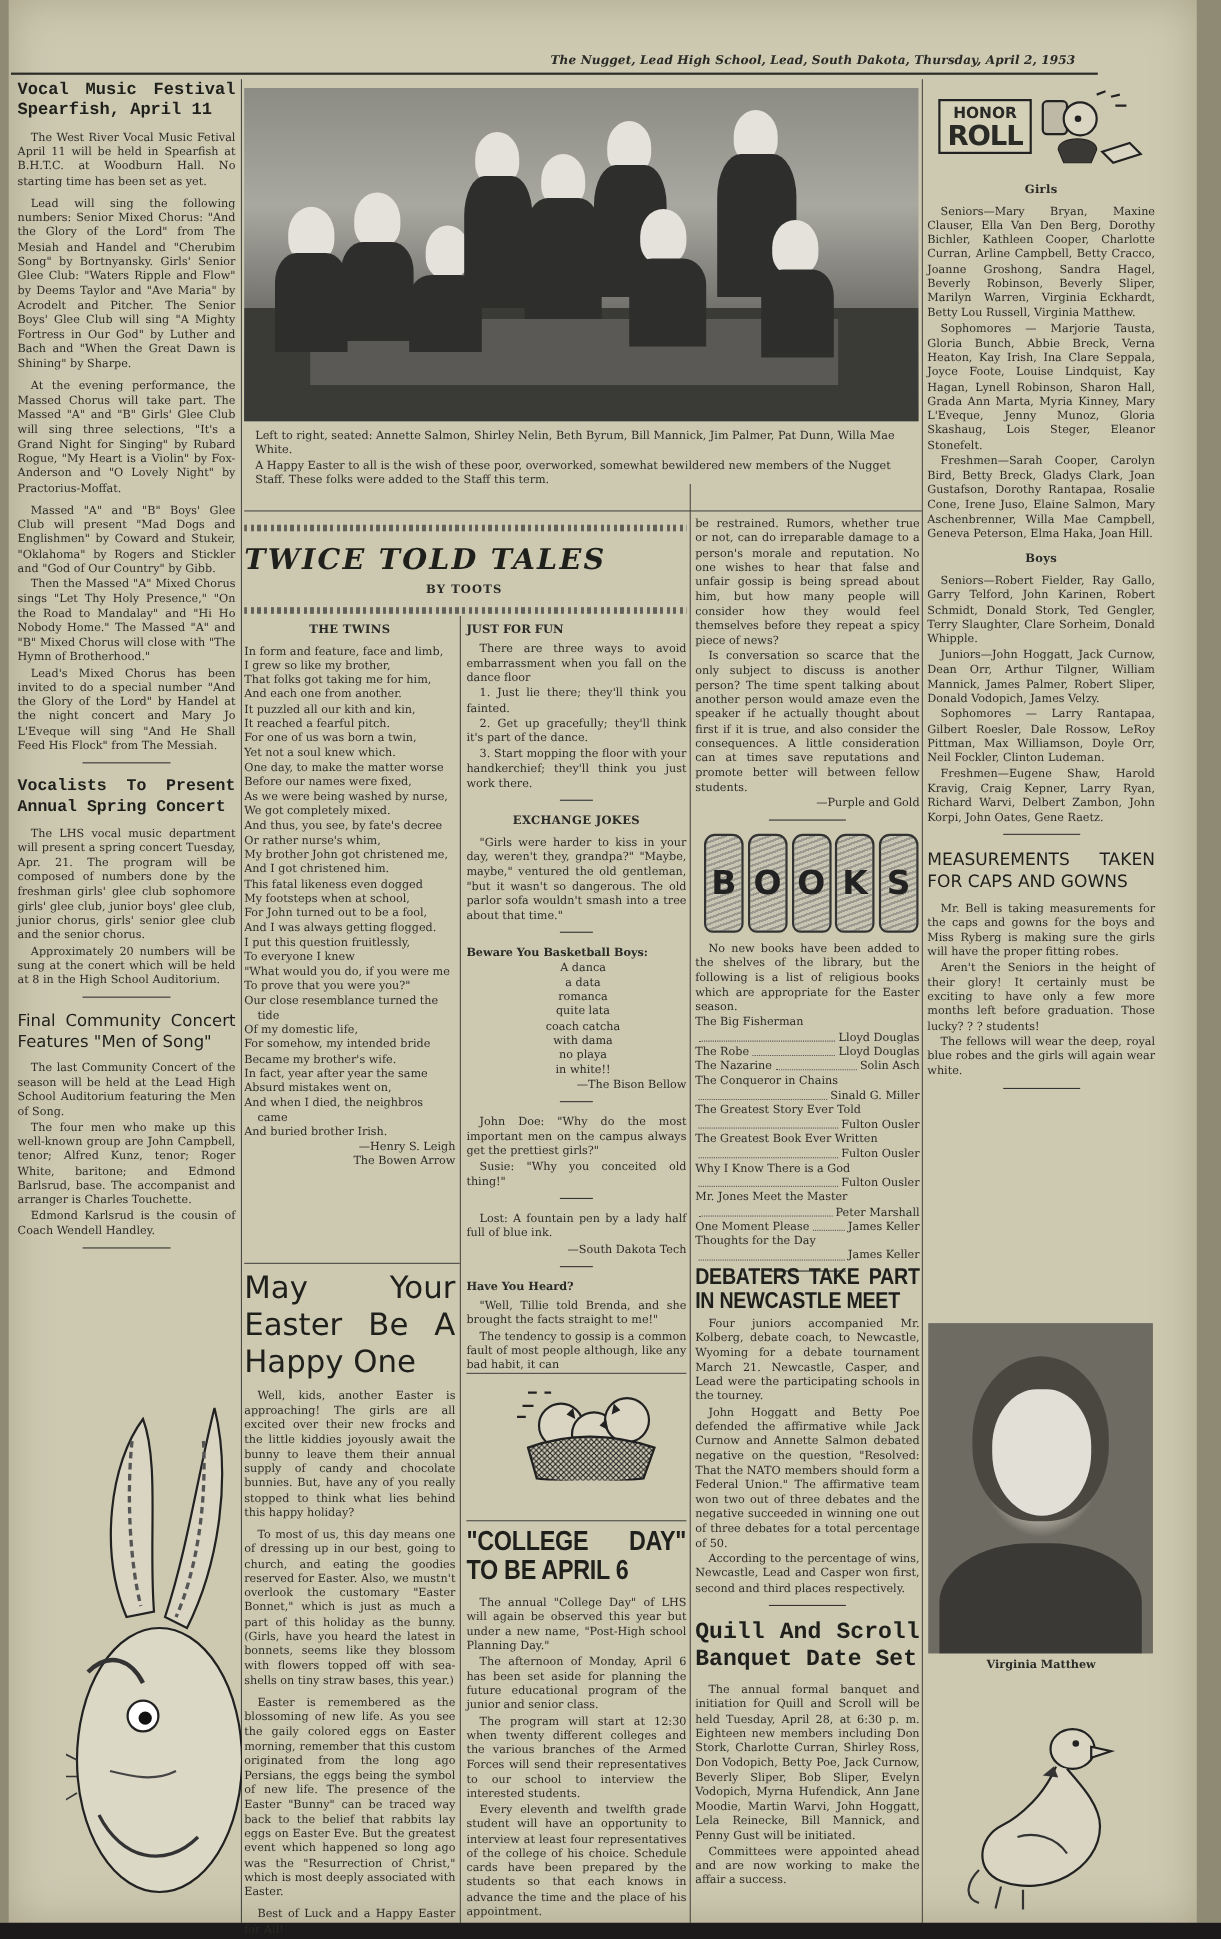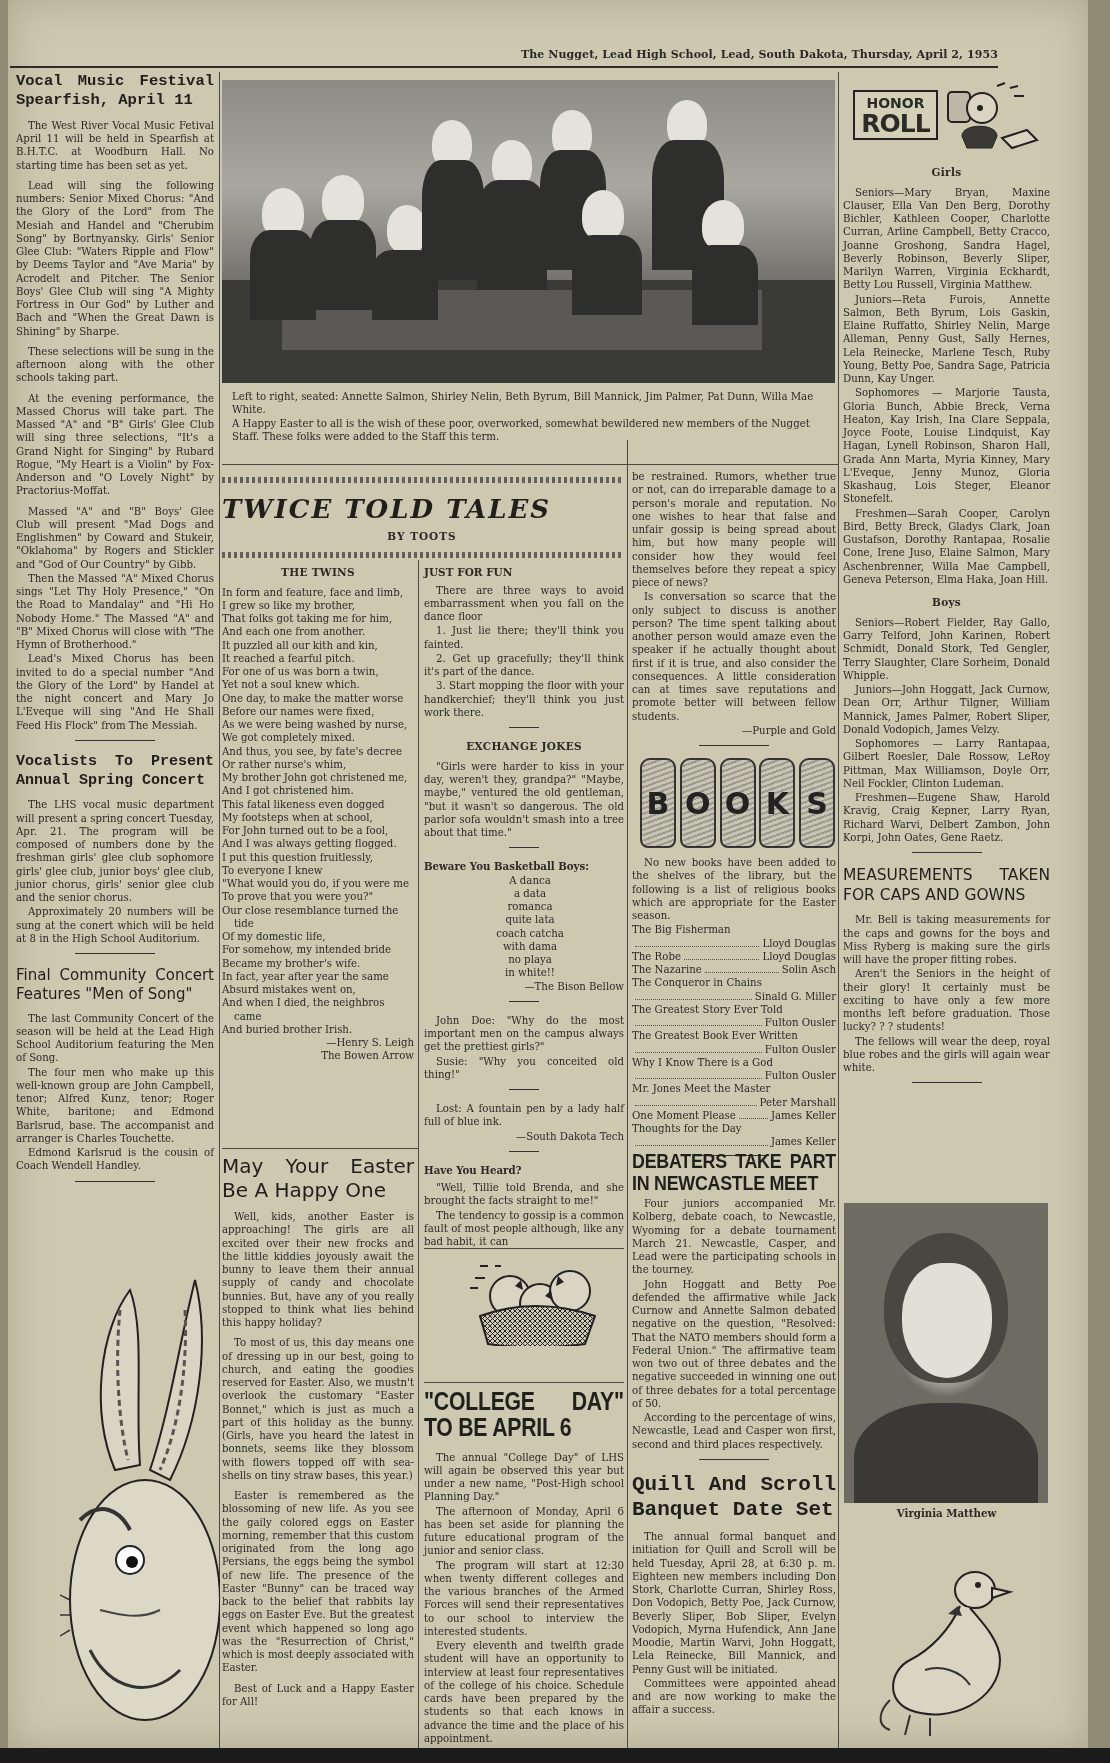--- a/index.html
+++ b/index.html
@@ -1,21 +1,21 @@
 <!DOCTYPE html>
 <html><head>
 <meta charset="utf-8">
 <style>
   * { box-sizing: border-box; margin: 0; padding: 0; }
   html, body { width: 1110px; height: 1763px; overflow: hidden; }
   body { background: #8f8a73; font-family: "DejaVu Serif", serif; color: #2a2a26; position: relative; }
   .paper { position: absolute; left: 8px; top: 0; width: 1080px; height: 1748px; background: #cdc9b1; box-shadow: inset 0 0 40px rgba(110,100,70,.35); }
   .bottom-dark { position: absolute; left: 0; top: 1748px; width: 1110px; height: 15px; background: #1c1a1a; }
   .header-line { position: absolute; left: 10px; top: 66px; width: 988px; height: 2px; background: #2b2b28; }
-  .masthead { position: absolute; left: 480px; top: 48px; width: 518px; text-align: right; font-size: 11px; font-weight: bold; letter-spacing: .1px; }
+  .masthead { position: absolute; left: 480px; top: 48px; width: 518px; text-align: center; font-size: 11px; font-weight: bold; letter-spacing: .1px; font-style: italic; }
   .col { position: absolute; font-size: 10.2px; line-height: 1.3; text-align: justify; }
   .col p { text-indent: 12px; margin-bottom: 7px; }
   .col p.tight { margin-bottom: 1px; }
   .hed-sans { font-family: Liberation Mono, monospace; font-weight: bold; line-height: 1.25; margin-bottom: 8px; color: #1f1f1c; }
   .hed-light { font-family: "DejaVu Sans", sans-serif; font-weight: normal; line-height: 1.25; margin-bottom: 8px; color: #1f1f1c; }
   .hed-cond { font-family: "Liberation Sans", sans-serif; font-weight: bold; line-height: 1.05; transform: scaleX(.85); transform-origin: left; letter-spacing: -.3px; color: #1f1f1c; }
   .sep { width: 80px; height: 1px; background: #333; margin: 8px auto 12px; }
   .vrule { position: absolute; width: 1px; background: #4a4a44; }
   .hrule { position: absolute; height: 1px; background: #4a4a44; }
   .photo { position: absolute; background: linear-gradient(180deg,#8c8b84 0%,#a9a8a0 35%,#6c6b66 70%,#3f3f3c 100%); overflow: hidden; }
@@ -54,21 +54,20 @@
 <div class="vrule" style="left:219px;top:72px;height:1676px;"></div>
 <div class="vrule" style="left:418px;top:560px;height:1188px;"></div>
 <div class="vrule" style="left:627px;top:440px;height:1308px;"></div>
 <div class="vrule" style="left:838px;top:72px;height:1676px;"></div>
 
 <div class="col" style="left:16px;top:72px;width:198px;">
   <div>
     <div class="hed-sans" style="font-size:15.5px;">Vocal Music Festival Spearfish, April 11</div>
     <p>The West River Vocal Music Fetival April 11 will be held in Spearfish at B.H.T.C. at Woodburn Hall. No starting time has been set as yet.</p>
     <p>Lead will sing the following numbers: Senior Mixed Chorus: "And the Glory of the Lord" from The Mesiah and Handel and "Cherubim Song" by Bortnyansky. Girls' Senior Glee Club: "Waters Ripple and Flow" by Deems Taylor and "Ave Maria" by Acrodelt and Pitcher. The Senior Boys' Glee Club will sing "A Mighty Fortress in Our God" by Luther and Bach and "When the Great Dawn is Shining" by Sharpe.</p>
-    <p>These selections will be sung in the afternoon along with the other schools taking part.</p>
     <p>At the evening performance, the Massed Chorus will take part. The Massed "A" and "B" Girls' Glee Club will sing three selections, "It's a Grand Night for Singing" by Rubard Rogue, "My Heart is a Violin" by Fox-Anderson and "O Lovely Night" by Practorius-Moffat.</p>
     <p class="tight">Massed "A" and "B" Boys' Glee Club will present "Mad Dogs and Englishmen" by Coward and Stukeir, "Oklahoma" by Rogers and Stickler and "God of Our Country" by Gibb.</p>
     <p class="tight">Then the Massed "A" Mixed Chorus sings "Let Thy Holy Presence," "On the Road to Mandalay" and "Hi Ho Nobody Home." The Massed "A" and "B" Mixed Chorus will close with "The Hymn of Brotherhood."</p>
     <p>Lead's Mixed Chorus has been invited to do a special number "And the Glory of the Lord" by Handel at the night concert and Mary Jo L'Eveque will sing "And He Shall Feed His Flock" from The Messiah.</p>
   </div>
   <div class="sep"></div>
   <div>
     <div class="hed-sans" style="font-size:15px;">Vocalists To Present Annual Spring Concert</div>
     <p class="tight">The LHS vocal music department will present a spring concert Tuesday, Apr. 21. The program will be composed of numbers done by the freshman girls' glee club sophomore girls' glee club, junior boys' glee club, junior chorus, girls' senior glee club and the senior chorus.</p>
     <p>Approximately 20 numbers will be sung at the conert which will be held at 8 in the High School Auditorium.</p>
@@ -224,21 +223,21 @@
 <div class="col" style="left:424px;top:1388px;width:200px;">
   <div class="hed-cond" style="font-size:25px;width:235px;margin-bottom:10px;">"COLLEGE DAY" TO BE APRIL 6</div>
   <p class="tight">The annual "College Day" of LHS will again be observed this year but under a new name, "Post-High school Planning Day."</p>
   <p class="tight">The afternoon of Monday, April 6 has been set aside for planning the future educational program of the junior and senior class.</p>
   <p class="tight">The program will start at 12:30 when twenty different colleges and the various branches of the Armed Forces will send their representatives to our school to interview the interested students.</p>
   <p class="tight">Every eleventh and twelfth grade student will have an opportunity to interview at least four representatives of the college of his choice. Schedule cards have been prepared by the students so that each knows in advance the time and the place of his appointment.</p>
 </div>
 
 <div class="hrule" style="left:222px;top:1148px;width:196px;"></div>
 <div class="col" style="left:222px;top:1154px;width:192px;">
-  <div class="hed-light" style="font-size:20px;line-height:1.2;">May Your Easter Be A Happy One</div>
+  <div class="hed-light" style="font-size:28px;line-height:1.2;">May Your Easter Be A Happy One</div>
   <p>Well, kids, another Easter is approaching! The girls are all excited over their new frocks and the little kiddies joyously await the bunny to leave them their annual supply of candy and chocolate bunnies. But, have any of you really stopped to think what lies behind this happy holiday?</p>
   <p>To most of us, this day means one of dressing up in our best, going to church, and eating the goodies reserved for Easter. Also, we mustn't overlook the customary "Easter Bonnet," which is just as much a part of this holiday as the bunny. (Girls, have you heard the latest in bonnets, seems like they blossom with flowers topped off with sea-shells on tiny straw bases, this year.)</p>
   <p>Easter is remembered as the blossoming of new life. As you see the gaily colored eggs on Easter morning, remember that this custom originated from the long ago Persians, the eggs being the symbol of new life. The presence of the Easter "Bunny" can be traced way back to the belief that rabbits lay eggs on Easter Eve. But the greatest event which happened so long ago was the "Resurrection of Christ," which is most deeply associated with Easter.</p>
   <p>Best of Luck and a Happy Easter for All!</p>
 </div>
 
 <div class="col" style="left:632px;top:470px;width:204px;">
   <p class="tight" style="text-indent:0;">be restrained. Rumors, whether true or not, can do irreparable damage to a person's morale and reputation. No one wishes to hear that false and unfair gossip is being spread about him, but how many people will consider how they would feel themselves before they repeat a spicy piece of news?</p>
   <p class="tight">Is conversation so scarce that the only subject to discuss is another person? The time spent talking about another person would amaze even the speaker if he actually thought about first if it is true, and also consider the consequences. A little consideration can at times save reputations and promote better will between fellow students.</p>
   <div class="right">—Purple and Gold</div>
@@ -330,21 +329,20 @@
   <rect x="6" y="14" width="22" height="30" rx="4" fill="#bdb9a6" stroke="#222" stroke-width="2"></rect>
   <circle cx="40" cy="30" r="15" fill="#d9d5c2" stroke="#222" stroke-width="2"></circle>
   <circle cx="38" cy="30" r="3" fill="#222"></circle>
   <path d="M20 58 C20 45 55 45 55 58 L50 70 L25 70 Z" fill="#3b3935" stroke="#222"></path>
   <path d="M60 60 l25 -8 l10 10 l-25 8 z" fill="#d9d5c2" stroke="#222" stroke-width="2"></path>
 </svg>
 
 <div class="col" style="left:843px;top:166px;width:207px;">
   <div class="small-caps-hed">Girls</div>
   <p class="tight">Seniors—Mary Bryan, Maxine Clauser, Ella Van Den Berg, Dorothy Bichler, Kathleen Cooper, Charlotte Curran, Arline Campbell, Betty Cracco, Joanne Groshong, Sandra Hagel, Beverly Robinson, Beverly Sliper, Marilyn Warren, Virginia Eckhardt, Betty Lou Russell, Virginia Matthew.</p>
-  <p class="tight">Juniors—Reta Furois, Annette Salmon, Beth Byrum, Lois Gaskin, Elaine Ruffatto, Shirley Nelin, Marge Alleman, Penny Gust, Sally Hernes, Lela Reinecke, Marlene Tesch, Ruby Young, Betty Poe, Sandra Sage, Patricia Dunn, Kay Unger.</p>
   <p class="tight">Sophomores — Marjorie Tausta, Gloria Bunch, Abbie Breck, Verna Heaton, Kay Irish, Ina Clare Seppala, Joyce Foote, Louise Lindquist, Kay Hagan, Lynell Robinson, Sharon Hall, Grada Ann Marta, Myria Kinney, Mary L'Eveque, Jenny Munoz, Gloria Skashaug, Lois Steger, Eleanor Stonefelt.</p>
   <p>Freshmen—Sarah Cooper, Carolyn Bird, Betty Breck, Gladys Clark, Joan Gustafson, Dorothy Rantapaa, Rosalie Cone, Irene Juso, Elaine Salmon, Mary Aschenbrenner, Willa Mae Campbell, Geneva Peterson, Elma Haka, Joan Hill.</p>
   <div class="small-caps-hed" style="margin-top:10px;">Boys</div>
   <p class="tight">Seniors—Robert Fielder, Ray Gallo, Garry Telford, John Karinen, Robert Schmidt, Donald Stork, Ted Gengler, Terry Slaughter, Clare Sorheim, Donald Whipple.</p>
   <p class="tight">Juniors—John Hoggatt, Jack Curnow, Dean Orr, Arthur Tilgner, William Mannick, James Palmer, Robert Sliper, Donald Vodopich, James Velzy.</p>
   <p class="tight">Sophomores — Larry Rantapaa, Gilbert Roesler, Dale Rossow, LeRoy Pittman, Max Williamson, Doyle Orr, Neil Fockler, Clinton Ludeman.</p>
   <p class="tight">Freshmen—Eugene Shaw, Harold Kravig, Craig Kepner, Larry Ryan, Richard Warvi, Delbert Zambon, John Korpi, John Oates, Gene Raetz.</p>
   <div class="sep" style="width:70px;"></div>
   <div class="hed-light" style="font-size:15.5px;line-height:1.3;">MEASUREMENTS TAKEN FOR CAPS AND GOWNS</div>
   <p class="tight">Mr. Bell is taking measurements for the caps and gowns for the boys and Miss Ryberg is making sure the girls will have the proper fitting robes.</p>

